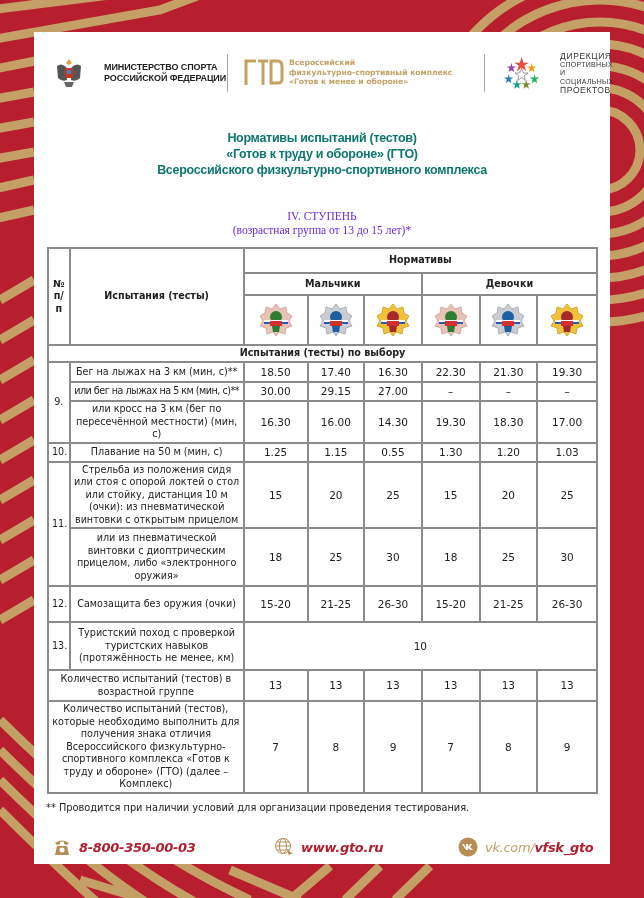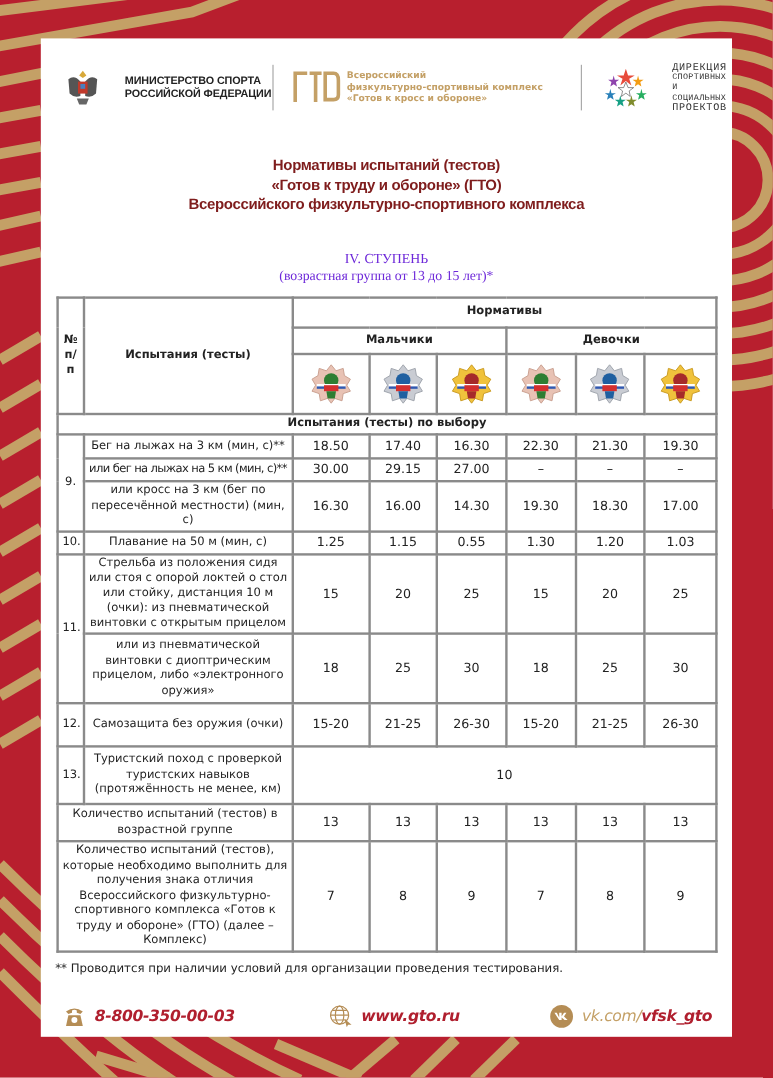--- a/index.html
+++ b/index.html
@@ -22,29 +22,29 @@
     font-family:"Liberation Sans", sans-serif; font-weight:bold; font-size:9px;
     line-height:11px; color:#222; margin-left:20px; letter-spacing:-0.1px;
   }
   .gto { left:210px; top:26px; }
   .gto-text {
     font-family:"DejaVu Sans", sans-serif; font-weight:bold; font-size:7.6px;
     line-height:9.6px; color:#c4a066; margin-left:5px;
   }
   .direction { left:470px; top:20px; }
   .direction-text {
-    font-family:Liberation Mono, monospace; font-size:7px; line-height:8.5px; color:#333;
+    font-family:Liberation Sans, sans-serif; font-size:7px; line-height:8.5px; color:#333;
     margin-left:21px; letter-spacing:0.3px;
   }
   .direction-text .big { font-size:8.5px; letter-spacing:0.6px; }
   .vsep { position:absolute; top:22px; width:1px; height:38px; background:#aaa; }
   .title {
     position:absolute; left:0; width:576px; top:98px;
     text-align:center; font-family:"Liberation Sans", sans-serif; font-weight:bold;
-    font-size:12.5px; line-height:16px; color:#7f1d1d; letter-spacing:-0.3px;
+    font-size:12.5px; line-height:16px; color:#0f766e; letter-spacing:-0.3px;
   }
   .stage {
     position:absolute; left:0; width:576px; top:177px; text-align:center;
     font-family:Liberation Serif, serif; color:#6d28d9;
   }
   .stage .s1 { font-size:11.5px; line-height:14px; }
   .stage .s2 { font-size:11.5px; line-height:14px; }
   table.norms {
     position:absolute; left:13px; top:215px; width:551px;
     border-collapse:collapse; table-layout:fixed;
@@ -139,21 +139,21 @@
       <svg width="40" height="26" viewBox="0 0 40 26">
         <g fill="none" stroke="#c4a066" stroke-width="3">
           <path d="M2 26 L2 2 L12 2"></path>
           <path d="M14 2 L24 2 M19 2 L19 26"></path>
           <path d="M27 2 L34 2 Q38 2 38 8 L38 20 Q38 24 34 24 L27 24 Z"></path>
         </g>
       </svg>
       <div class="gto-text">
         <div>Всероссийский</div>
         <div>физкультурно-спортивный комплекс</div>
-        <div>«Готов к кросс и обороне»</div>
+        <div>«Готов к менее и обороне»</div>
       </div>
     </div>
     <div class="vsep" style="left:450px;"></div>
     <div class="logo-block direction">
       <svg width="38" height="38" viewBox="0 0 38 38">
         <g>
           <polygon points="19,2 21,8 27,8 22,11 24,17 19,13 14,17 16,11 11,8 17,8" fill="#e74c3c"></polygon>
           <polygon points="30,8 31,12 35,12 32,14 33,18 30,16 27,18 28,14 25,12 29,12" fill="#f39c12"></polygon>
           <polygon points="8,8 9,12 13,12 10,14 11,18 8,16 5,18 6,14 3,12 7,12" fill="#8e44ad"></polygon>
           <polygon points="33,20 34,24 38,24 35,26 36,30 33,28 30,30 31,26 28,24 32,24" fill="#27ae60"></polygon>

